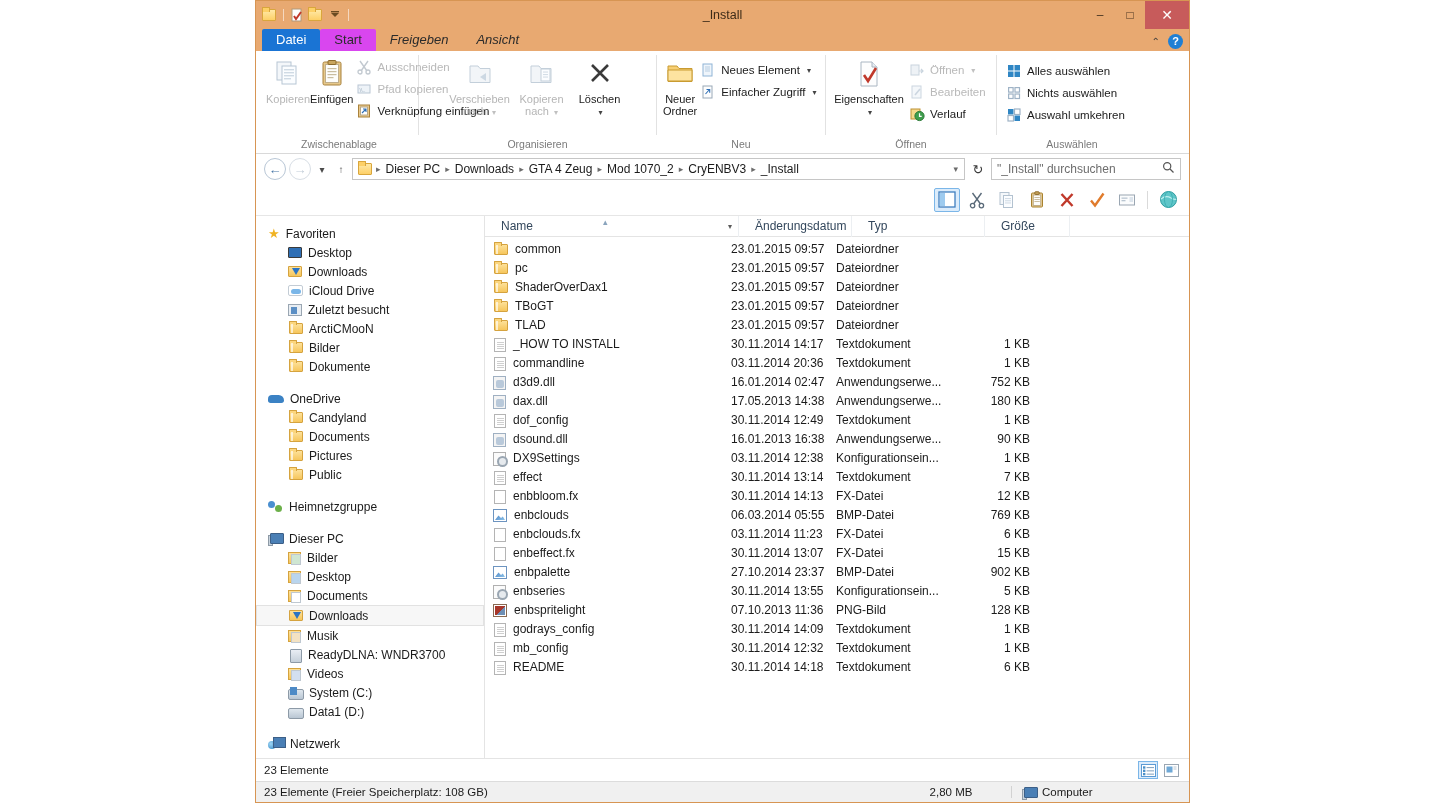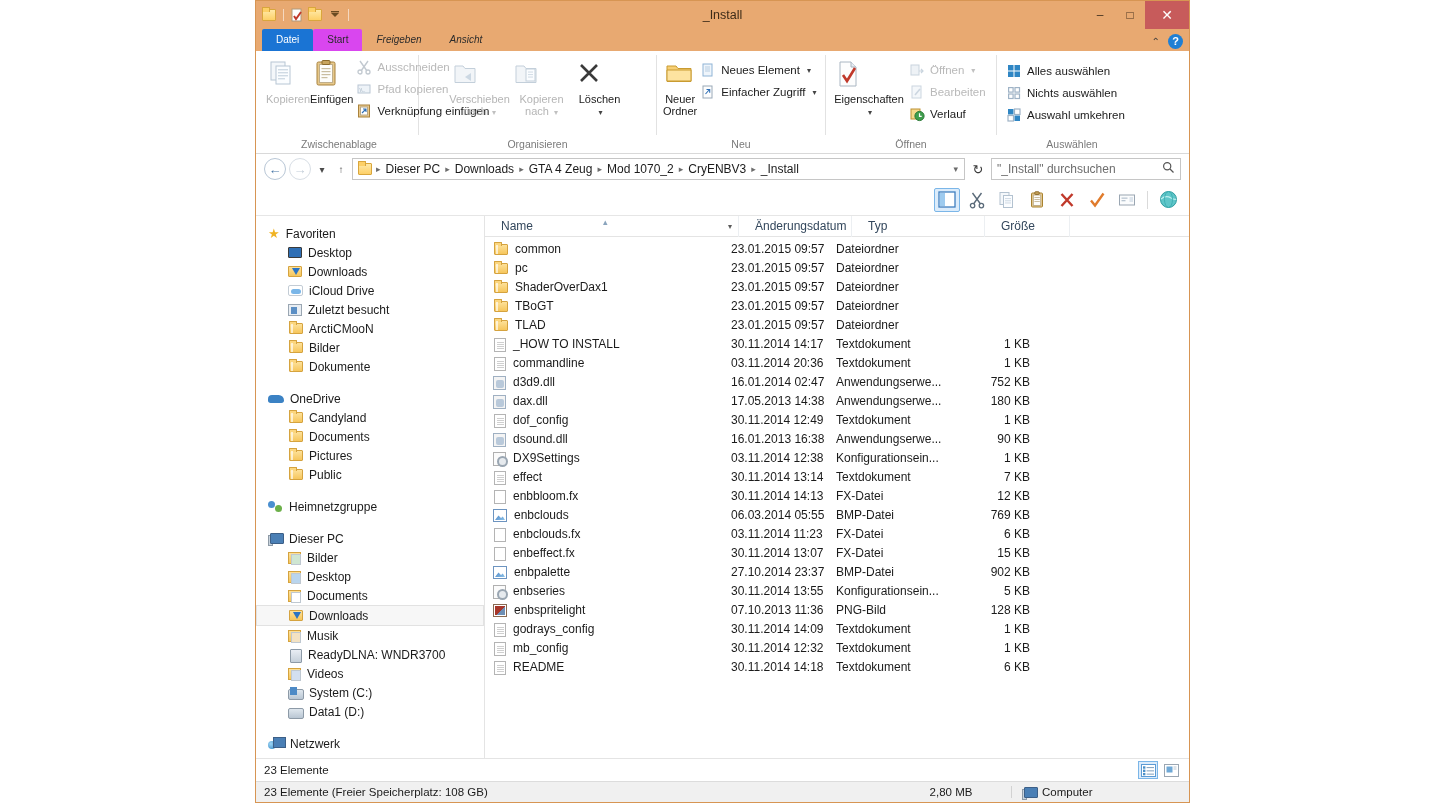--- a/index.html
+++ b/index.html
@@ -46,21 +46,21 @@
     content:""; position:absolute; left:-1px; top:-3px; width:6px; height:4px;
     background:#fdd067; border:1px solid #d9a63c; border-bottom:none; border-radius:1px 1px 0 0;
   }
 
   
   .tabstrip {
     height: 22px; flex: 0 0 22px; display: flex; align-items: flex-end;
     padding-left: 6px; position: relative;
   }
   .tab {
-    font-size: 10px; padding: 3px 14px 4px; line-height: 15px;
+    font-size: 13px; padding: 3px 14px 4px; line-height: 15px;
     color: #2b2b2b; background: #fff; border-radius: 2px 2px 0 0;
   }
   .tab.file { background: #1a74d4; color: #fff; font-weight: normal; }
   .tab.active { background: #d946ef; }
   .tab.inactive { background: transparent; color: #2b2b2b; font-style: italic; }
   .tab-right { position:absolute; right: 6px; bottom: 2px; display:flex; align-items:center; gap:8px; }
   .chev-up { font-size: 10px; color: #3c3c3c; }
   .help-ic {
     width: 15px; height: 15px; border-radius: 50%; background: #1f7fd4;
     color: #fff; font-size: 11px; line-height: 15px; text-align: center; font-weight: bold;
@@ -73,21 +73,21 @@
     padding-left: 4px;
   }
   .rgroup { display: flex; flex-direction: column; position: relative; }
   .rgroup-inner { display: flex; flex: 1; padding: 4px 6px 0 6px; }
   .rgroup-label {
     font-size: 10.5px; color: #7a7a7a; text-align: center; padding-bottom: 3px; height: 15px;
   }
   .rsep { width: 1px; background: #e2e2e2; margin: 4px 0 18px 0; }
 
   .bigbtn {
-    width: 54px; display: flex; flex-direction: column; 
+    width: 54px; display: flex; flex-direction: column; align-items: center;
     justify-content: flex-start; padding-top: 3px;
   }
   .bigbtn .lbl { font-size: 11px; color: #1b1b1b; text-align: center; line-height: 12px; margin-top:3px; }
   .bigbtn.dim .lbl { color: #b5b5b5; }
   .bigbtn.wide { width: 62px; }
 
   .smallcol { display: flex; flex-direction: column; justify-content: flex-start; padding-top: 2px; gap: 2px; }
   .smallbtn { display: flex; align-items: center; gap: 5px; height: 20px; padding: 0 3px; }
   .smallbtn .lbl { font-size: 11.5px; color: #1b1b1b; white-space: nowrap; }
   .smallbtn.dim .lbl { color: #b9b9b9; }

